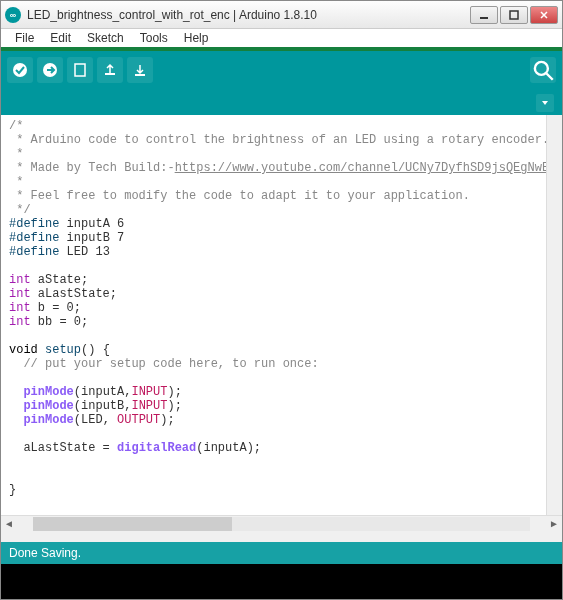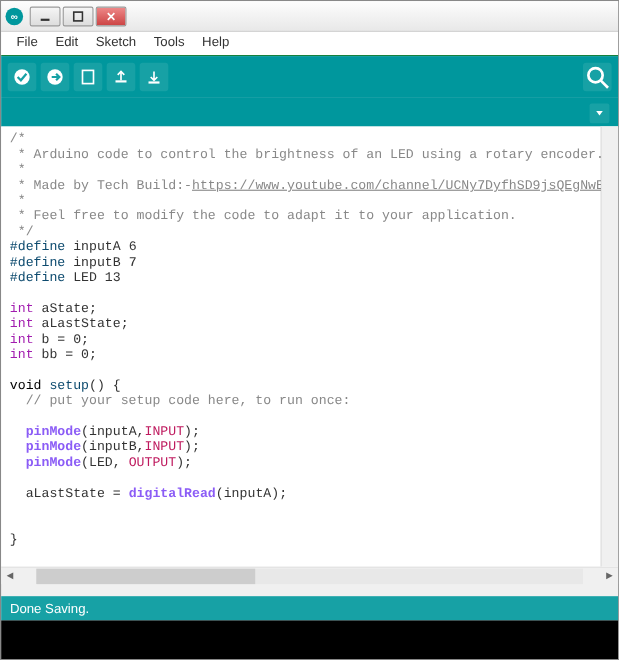--- a/index.html
+++ b/index.html
@@ -4,21 +4,21 @@
 <style>
 * { margin: 0; padding: 0; box-sizing: border-box; }
 body { font-family: "Segoe UI", Tahoma, sans-serif; font-size: 12px; background: #f0f0f0; width: 563px; height: 600px; overflow: hidden; border: 1px solid #888; }
 .titlebar { height: 28px; background: linear-gradient(to bottom, #fdfdfd, #e8e8e8); display: flex; align-items: center; padding: 0 4px; border-bottom: 1px solid #ccc; }
 .app-icon { width: 16px; height: 16px; background: #00979d; border-radius: 50%; margin-right: 6px; display: flex; align-items: center; justify-content: center; color: #fff; font-size: 9px; font-weight: bold; }
 .title-text { flex: 1; font-size: 12px; color: #333; }
 .win-controls { display: flex; gap: 2px; }
 .win-btn { width: 28px; height: 18px; background: linear-gradient(to bottom, #f5f5f5, #ddd); border: 1px solid #999; border-radius: 2px; display: flex; align-items: center; justify-content: center; cursor: pointer; }
 .win-btn.close { background: linear-gradient(to bottom, #e88, #c44); }
 .win-btn svg { width: 10px; height: 10px; }
-.menubar { height: 22px; background: #fff; display: flex; padding: 0 6px; border-bottom: 1px solid #15803d; }
+.menubar { height: 22px; background: #fff; display: flex; align-items: center; padding: 0 6px; border-bottom: 4px solid #15803d; }
 .menu-item { padding: 2px 8px; cursor: pointer; color: #333; }
 .toolbar { height: 38px; background: #00979d; display: flex; align-items: center; padding: 0 6px; gap: 4px; }
 .tool-btn { width: 26px; height: 26px; background: #17a1a5; border-radius: 3px; display: flex; align-items: center; justify-content: center; cursor: pointer; }
 .tool-btn svg { fill: #fff; width: 16px; height: 16px; }
 .tool-spacer { flex: 1; }
 .serial-btn { width: 26px; height: 26px; background: #17a1a5; border-radius: 3px; display: flex; align-items: center; justify-content: center; cursor: pointer; }
 .tabbar { height: 26px; background: #00979d; display: flex; align-items: flex-end; padding: 0 8px; }
 .tab { background: #fff; padding: 4px 10px; border-radius: 4px 4px 0 0; font-size: 12px; color: #00979d; cursor: pointer; max-width: 210px; overflow: hidden; white-space: nowrap; }
 .tab-spacer { flex: 1; }
 .dropdown-btn { width: 18px; height: 18px; background: #17a1a5; margin-bottom: 3px; display: flex; align-items: center; justify-content: center; cursor: pointer; border-radius: 2px; }
@@ -37,20 +37,21 @@
 .c-func { color: #8b5cf6; font-weight: bold; }
 .c-const { color: #be185d; }
 .status { height: 22px; background: #17a1a5; color: #fff; font-size: 12px; display: flex; align-items: center; padding: 0 8px; margin-top: 11px; }
 .console { height: 48px; background: #000; }
 </style>
 </head>
 <body>
 
 <div class="titlebar">
   <div class="app-icon">∞</div>
+  <div class="title-text">LED_brightness_control_with_rot_enc | Arduino 1.8.10</div>
   <div class="win-controls">
     <div class="win-btn">
         <svg viewBox="0 0 10 10">
           <rect x="1" y="7" width="8" height="2" fill="#333"></rect>
         </svg>
       </div>
     <div class="win-btn">
         <svg viewBox="0 0 10 10">
           <rect x="1" y="1" width="8" height="8" fill="none" stroke="#333" stroke-width="1.5"></rect>
         </svg>

